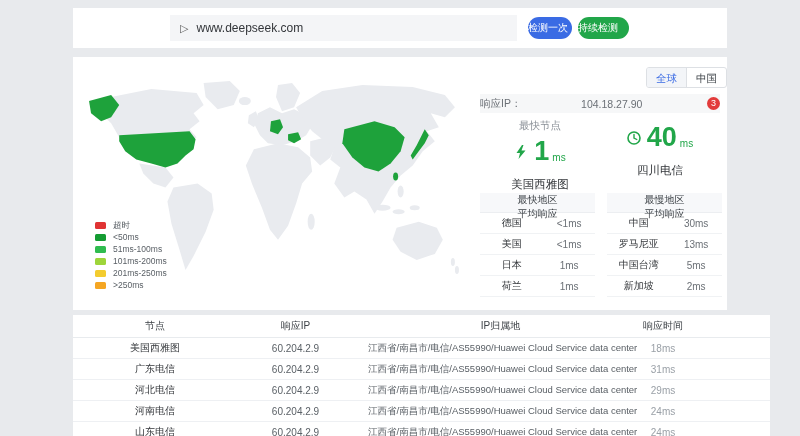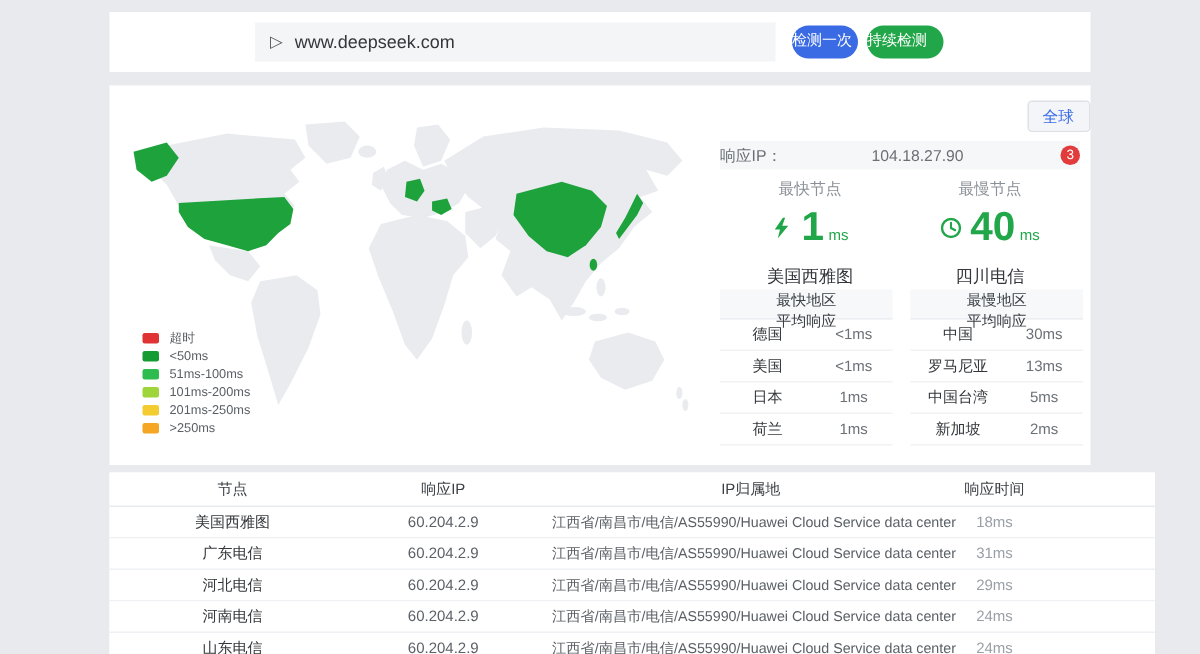--- a/index.html
+++ b/index.html
@@ -39,21 +39,21 @@
   .land { fill:var(--c-land,#e9ebef); }
   .hl   { fill:var(--c-highlight,#1ea23b); }
 
   .legend { position:absolute; left:22px; top:165px; }
   .legend-row { display:flex; align-items:center; margin-bottom:5px; height:7px; }
   .legend-swatch { width:11px; height:7px; border-radius:1.5px; margin-right:7px; }
   .legend-label { font-size:8.5px; color:#5a6066; line-height:1; }
 
   .tabs {
     position:absolute; right:0; top:10px; height:21px; display:flex;
-    border:1px solid #dde0e4; border-radius:3px; overflow:hidden; background:#fff;flex-direction:column;
+    border:1px solid #dde0e4; border-radius:3px; overflow:hidden; background:#fff;
   }
   .tab { padding:0 9px; line-height:20px; font-size:10.5px; color:#3c4146; cursor:pointer; }
   .tab + .tab { border-left:1px solid #dde0e4; }
   .tab.active { background:#f3f5f8; color:var(--c-blue,#3a6be4); }
 
   .ip-strip {
     position:absolute; left:407px; top:37px; width:240px; height:19px;
     background:#f6f7f8; display:flex; align-items:center; justify-content:space-between;
     font-size:10.5px; color:#6b7076;
   }
@@ -185,21 +185,20 @@
       <div class="stat-value">
         <svg viewBox="0 0 14 14">
           <polygon points="8,0 2.5,8 6,8 4.5,14 11.5,5.5 7.5,5.5 9.5,0" fill="#21a649"></polygon>
         </svg>
         <span class="num">1</span>
         <span class="unit">ms</span>
       </div>
       <div class="stat-loc">美国西雅图</div>
     </div>
     <div class="stat">
-      <div class="stat-title">最慢节点</div>
       <div class="stat-value">
         <svg viewBox="0 0 14 14">
           <circle cx="7" cy="7" r="6" fill="none" stroke="#21a649" stroke-width="1.6"></circle>
           <path d="M7,3.5 L7,7 L9.8,8.5" fill="none" stroke="#21a649" stroke-width="1.4" stroke-linecap="round"></path>
         </svg>
         <span class="num">40</span>
         <span class="unit">ms</span>
       </div>
       <div class="stat-loc">四川电信</div>
     </div>

